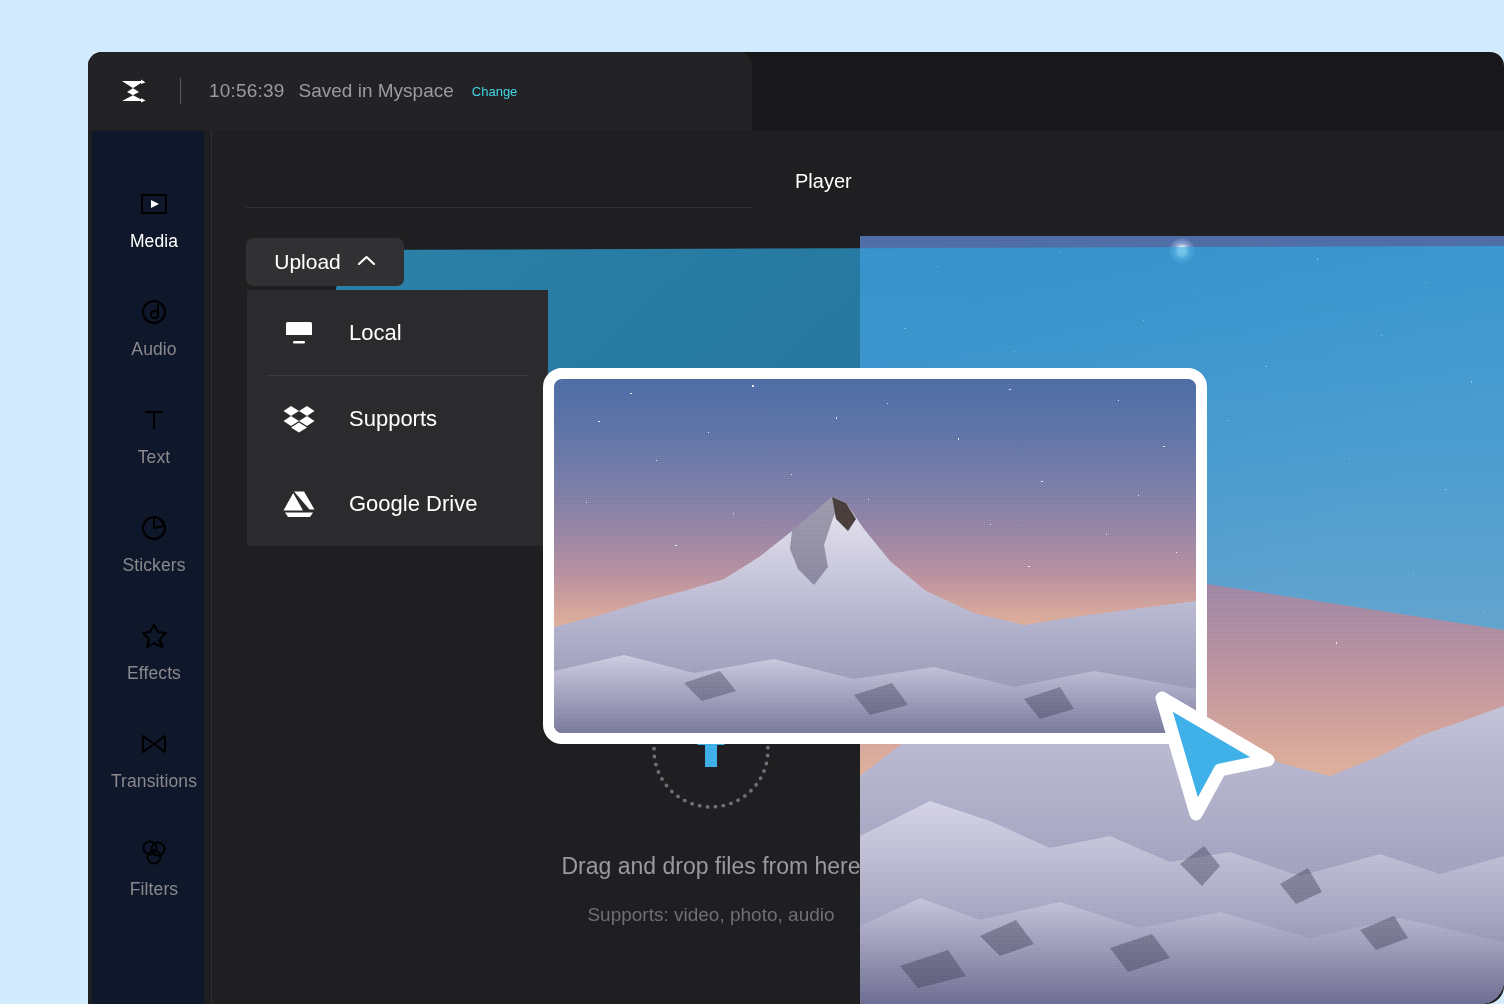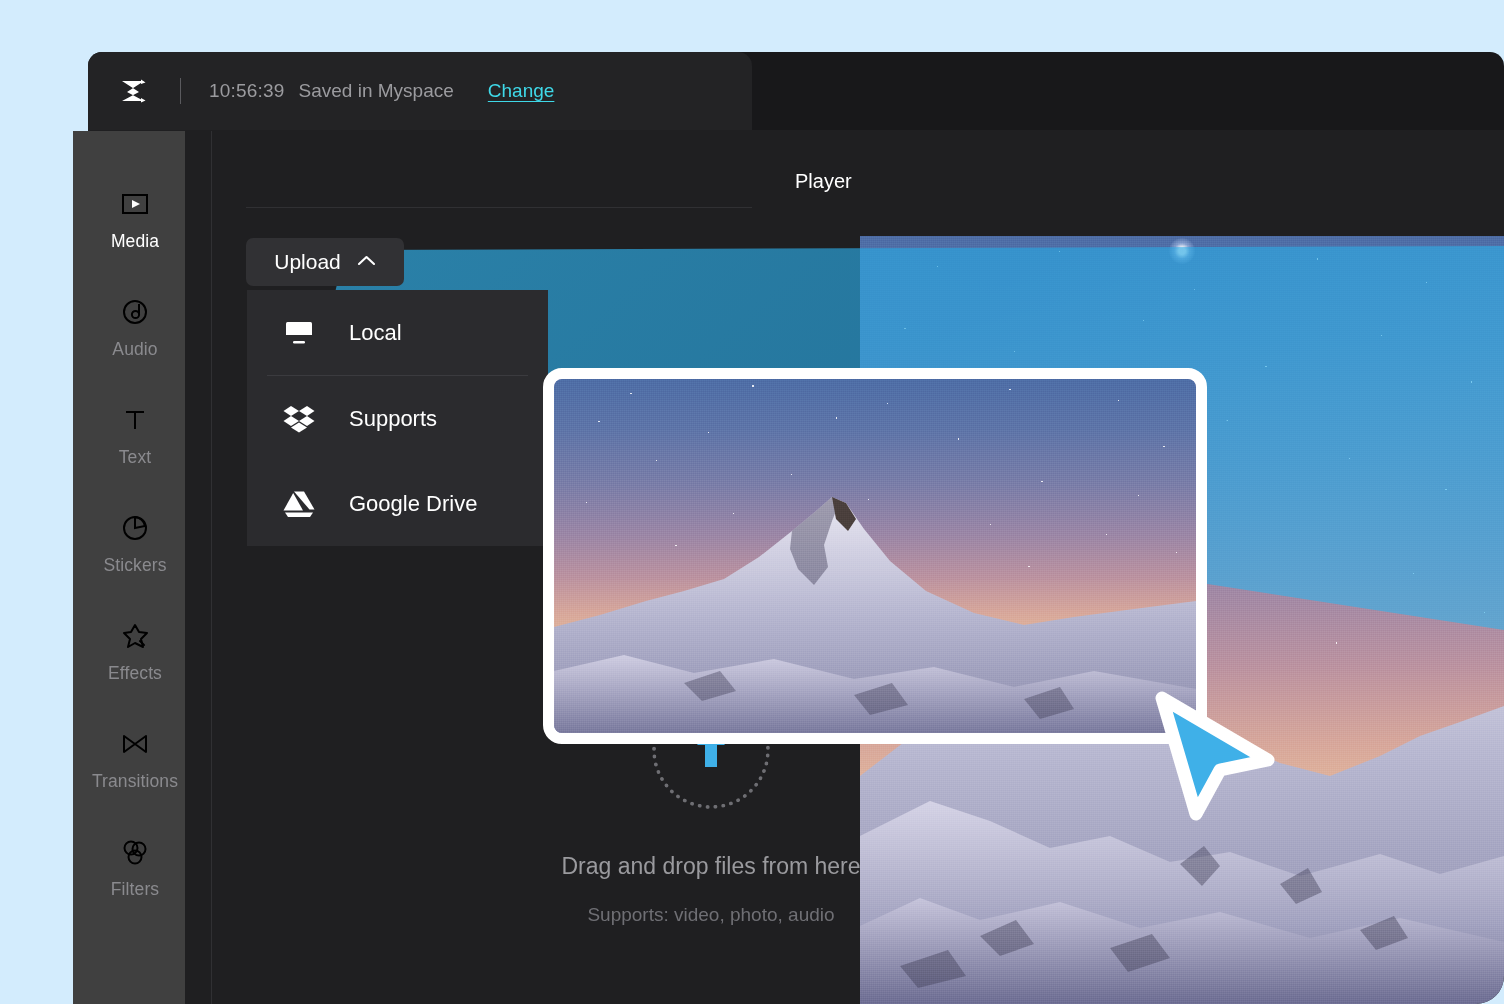--- a/index.html
+++ b/index.html
@@ -14,21 +14,21 @@
 
   body {
     background: #d3ecfd;
     position: relative;
   }
 
   
   #canvas {
     position: absolute;
     inset: 0;
-    border-radius: 28px;
+    border-radius: 18px;
     overflow: hidden;
     background: #d3ecfd;
   }
 
   
   #app-body-band {
     position: absolute;
     left: 88px;
     top: 130px;
     width: 1416px;
@@ -79,35 +79,34 @@
     font-size: 19px;
     letter-spacing: .2px;
   }
   .tb-saved {
     color: #9b9b9f;
     font-size: 19px;
     margin-left: 14px;
   }
   .tb-change {
     color: #3fd8e8;
-    font-size: 19px;
-    margin-left: 34px;
-    text-decoration: underline;
+    font-size: 13px;
+    margin-left: 18px;
     text-underline-offset: 4px;
     cursor: pointer;
   }
 
   
   #sidebar {
     position: absolute;
-    left: 73px;
+    left: 92px;
     top: 131px;
     width: 112px;
     height: 873px;
-    background: #404040;
+    background: #0f172a;
     z-index: 7;
     padding-top: 34px;
   }
   #sidebar-edge {
     position: absolute;
     left: 211px;
     top: 131px;
     width: 1px;
     height: 873px;
     background: #303033;

